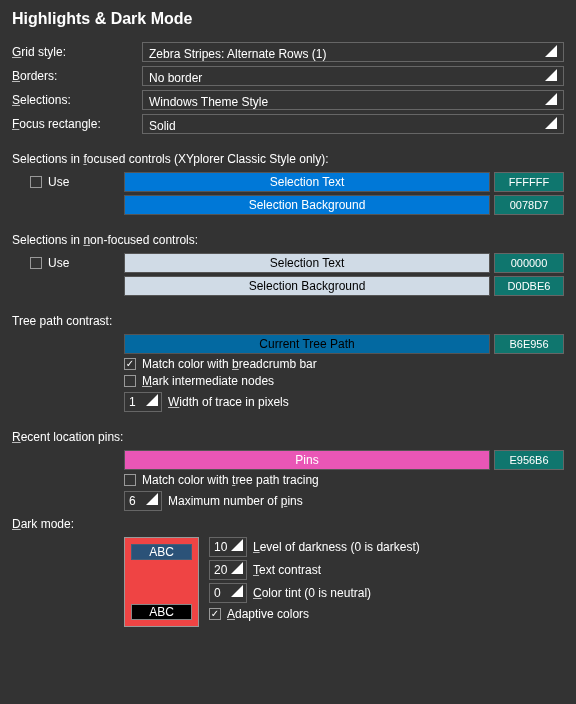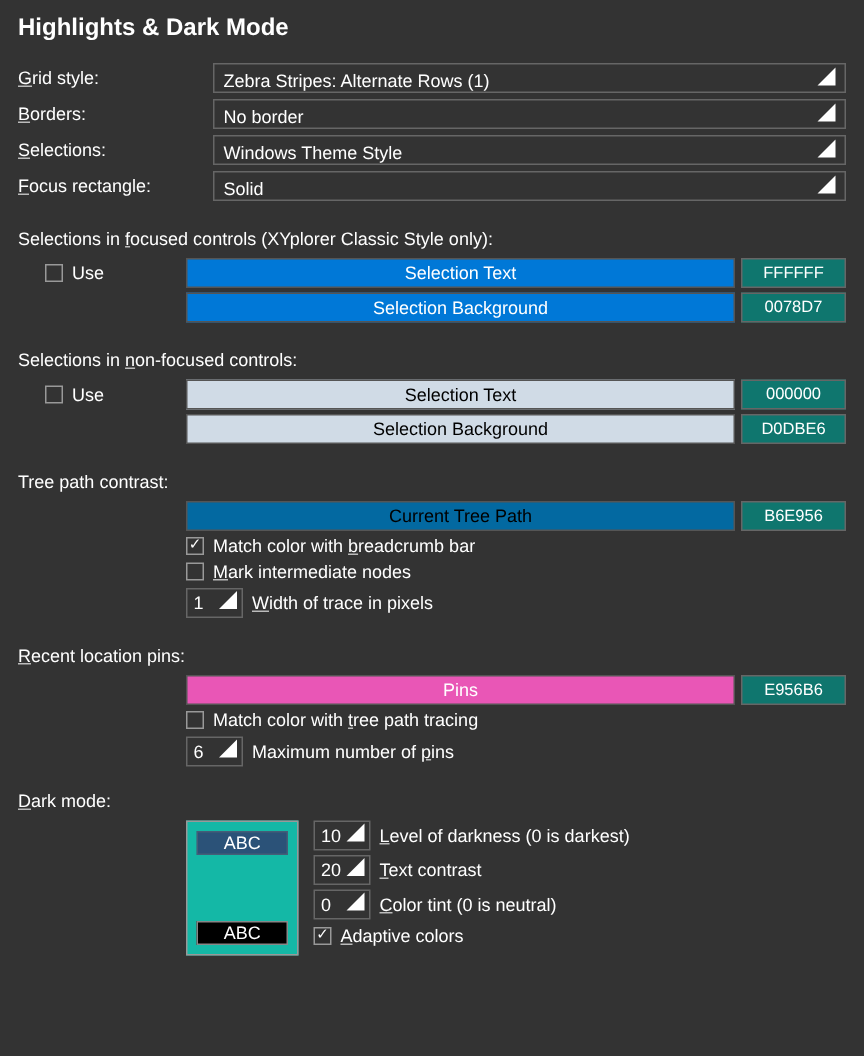--- a/index.html
+++ b/index.html
@@ -122,21 +122,21 @@
     position: absolute;
     right: 1px;
     top: 1px;
     width: 14px;
     height: 14px;
   }
   .swatch-box {
     border: 1px solid #999;
     width: 75px;
     height: 90px;
-    background: #14b8a6;
+    background: #ef4444;
     display: flex;
     flex-direction: column;
     margin-right: 10px;
     flex-shrink: 0;
     gap: 32px;
   }
   .swatch-box .sw {
     flex: 1;
     margin: 6px;
     display: flex;
@@ -269,21 +269,21 @@
   </div>
   <div class="subrow" style="margin-top:4px">
     <div class="use-col indent"></div>
     <div class="num-input">
       <span>6</span>
       <span class="tri"><span class="tri-icon"></span></span>
     </div>
     <span>Maximum number of <span class="u">p</span>ins</span>
   </div>
 
-  <div class="section-head" style="margin-top:16px"><span class="u">D</span>ark mode:</div>
+  <div class="section-head" style="margin-top:6px"><span class="u">D</span>ark mode:</div>
   <div class="subrow" style="align-items:flex-start">
     <div class="use-col indent"></div>
     <div class="swatch-box">
       <div class="sw" style="background:#2b5278;color:#fff">ABC</div>
       <div class="sw" style="background:#000;color:#fff;border-color:#888">ABC</div>
     </div>
     <div style="flex:1">
       <div class="subrow">
         <div class="num-input">
           <span>10</span>

